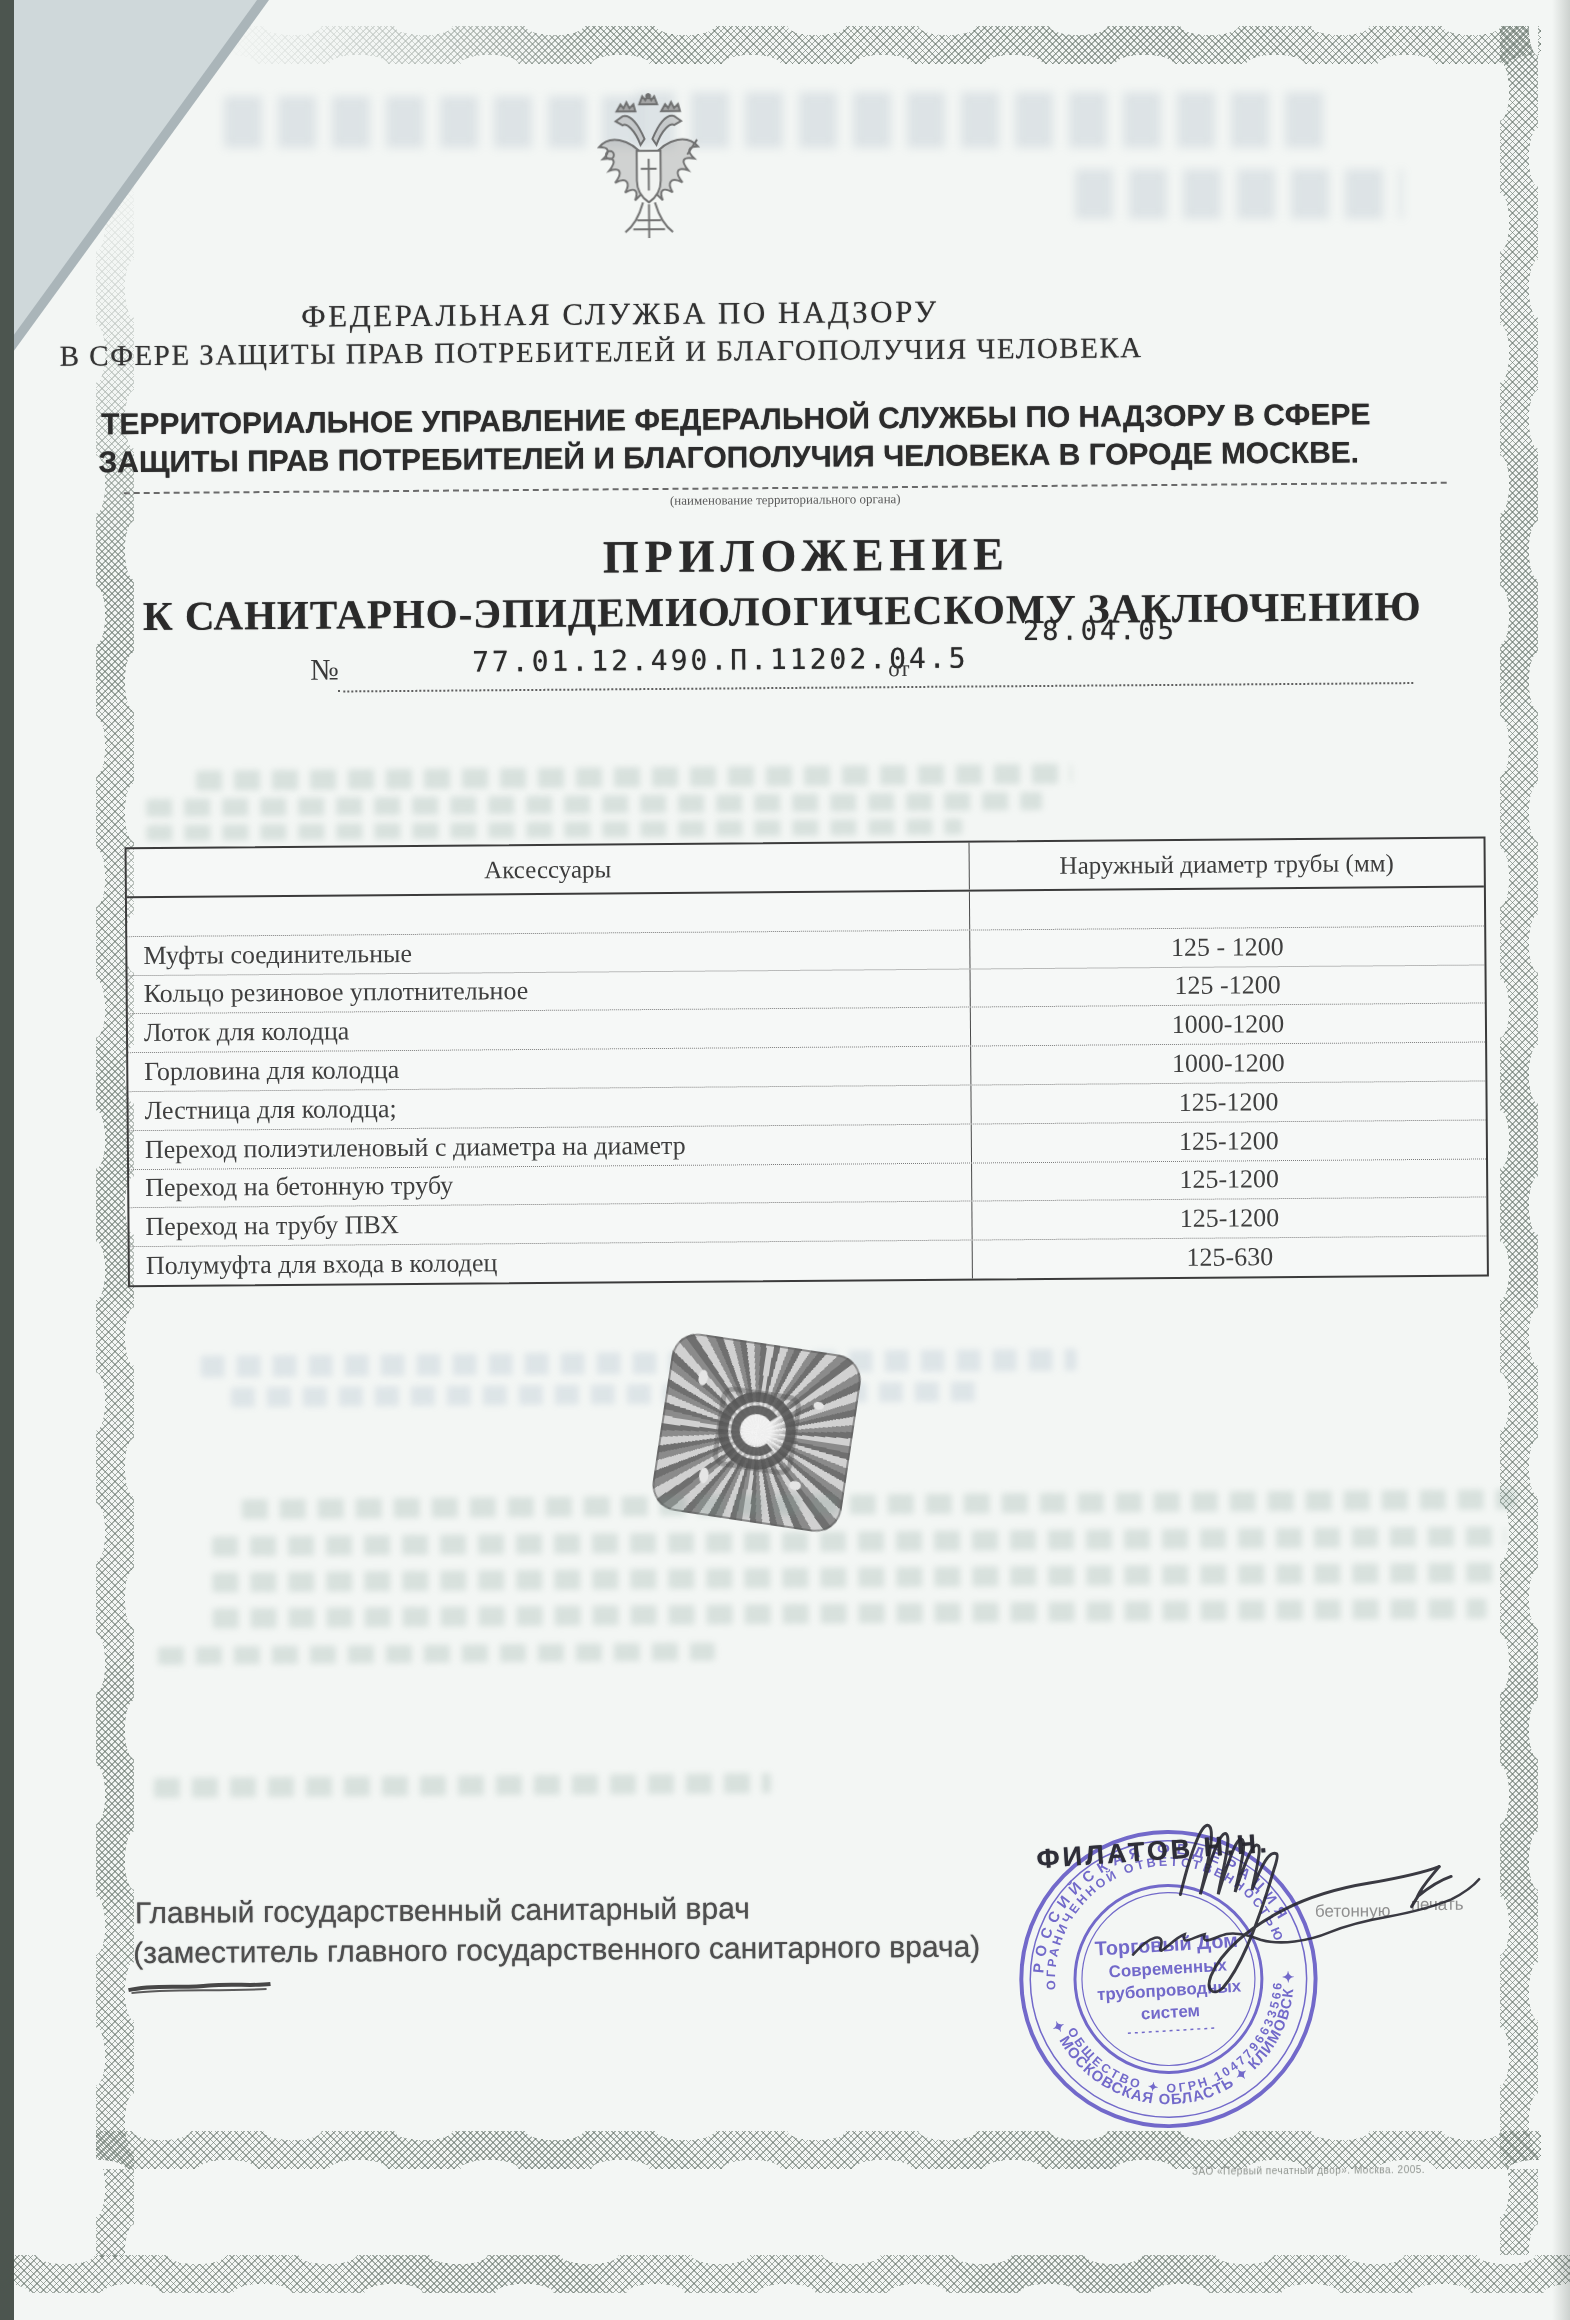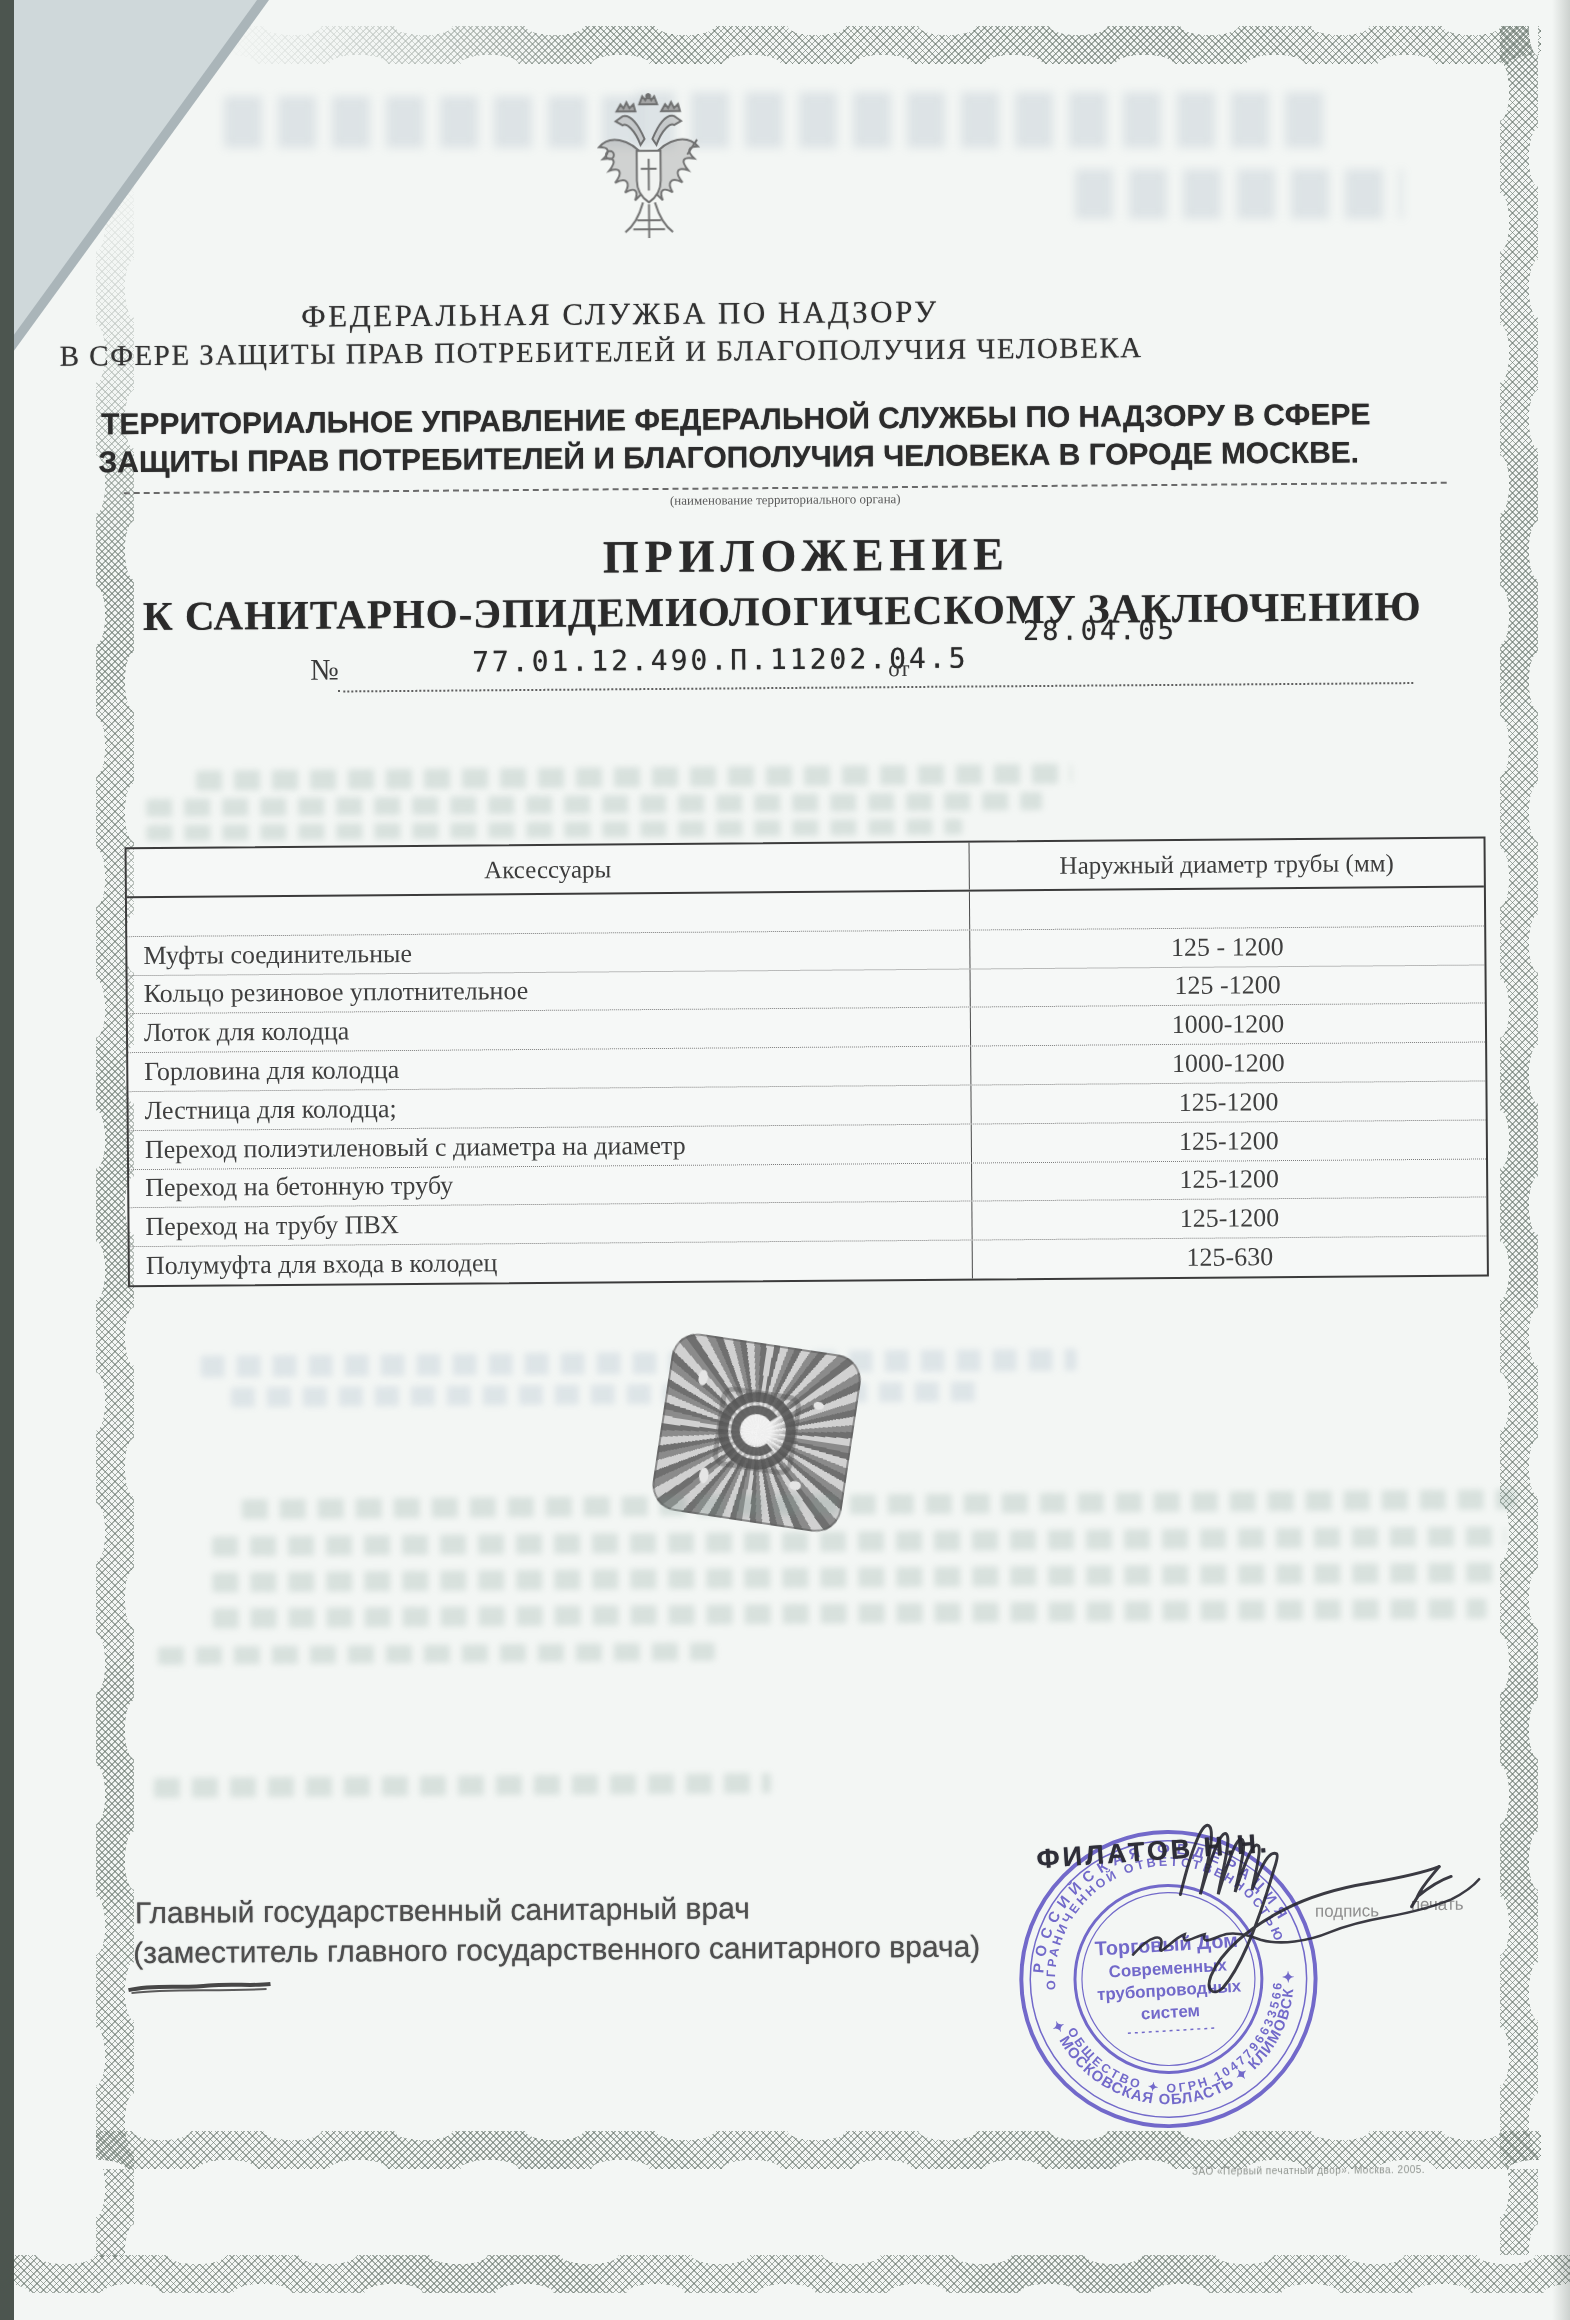--- a/index.html
+++ b/index.html
@@ -210,21 +210,21 @@
 
     <div class="ghost" style="left:239px;top:1495px;width:1274px;height:20px;"></div>
     <div class="ghost" style="left:209px;top:1532px;width:1294px;height:20px;"></div>
     <div class="ghost" style="left:209px;top:1568px;width:1294px;height:20px;"></div>
     <div class="ghost" style="left:209px;top:1604px;width:1274px;height:20px;"></div>
     <div class="ghost" style="left:154px;top:1642px;width:557px;height:18px;"></div>
     <div class="ghost" style="left:149px;top:1773px;width:617px;height:20px;"></div>
 
     <div class="abs sig-label" style="left:129px;top:1891px;font-size:30px;">Главный государственный санитарный врач</div>
     <div class="abs sig-label" style="left:127px;top:1931px;font-size:30px;">(заместитель главного государственного санитарного врача)</div>
-    <div class="abs caption-small" style="left:1309px;top:1906px;">подпись</div>
+    <div class="abs caption-small" style="left:1309px;top:1906px;">бетонную</div>
     <div class="abs caption-small" style="left:1405px;top:1900px;">печать</div>
 
     <div class="abs" style="left:119px;top:1976px;width:151px;height:16px;">
       <svg width="151" height="16" viewBox="0 0 152 16">
         <path d="M3 9 C30 3,58 8,84 5 C106 3,128 6,146 4" stroke="#474747" stroke-width="4" fill="none"></path>
         <path d="M6 12 C40 8,90 11,142 9" stroke="#5a5a5a" stroke-width="2" fill="none"></path>
       </svg>
     </div>
 
     <div class="abs" style="left:995px;top:1815px;width:334px;height:334px;opacity:.82;" id="stamp-box">

